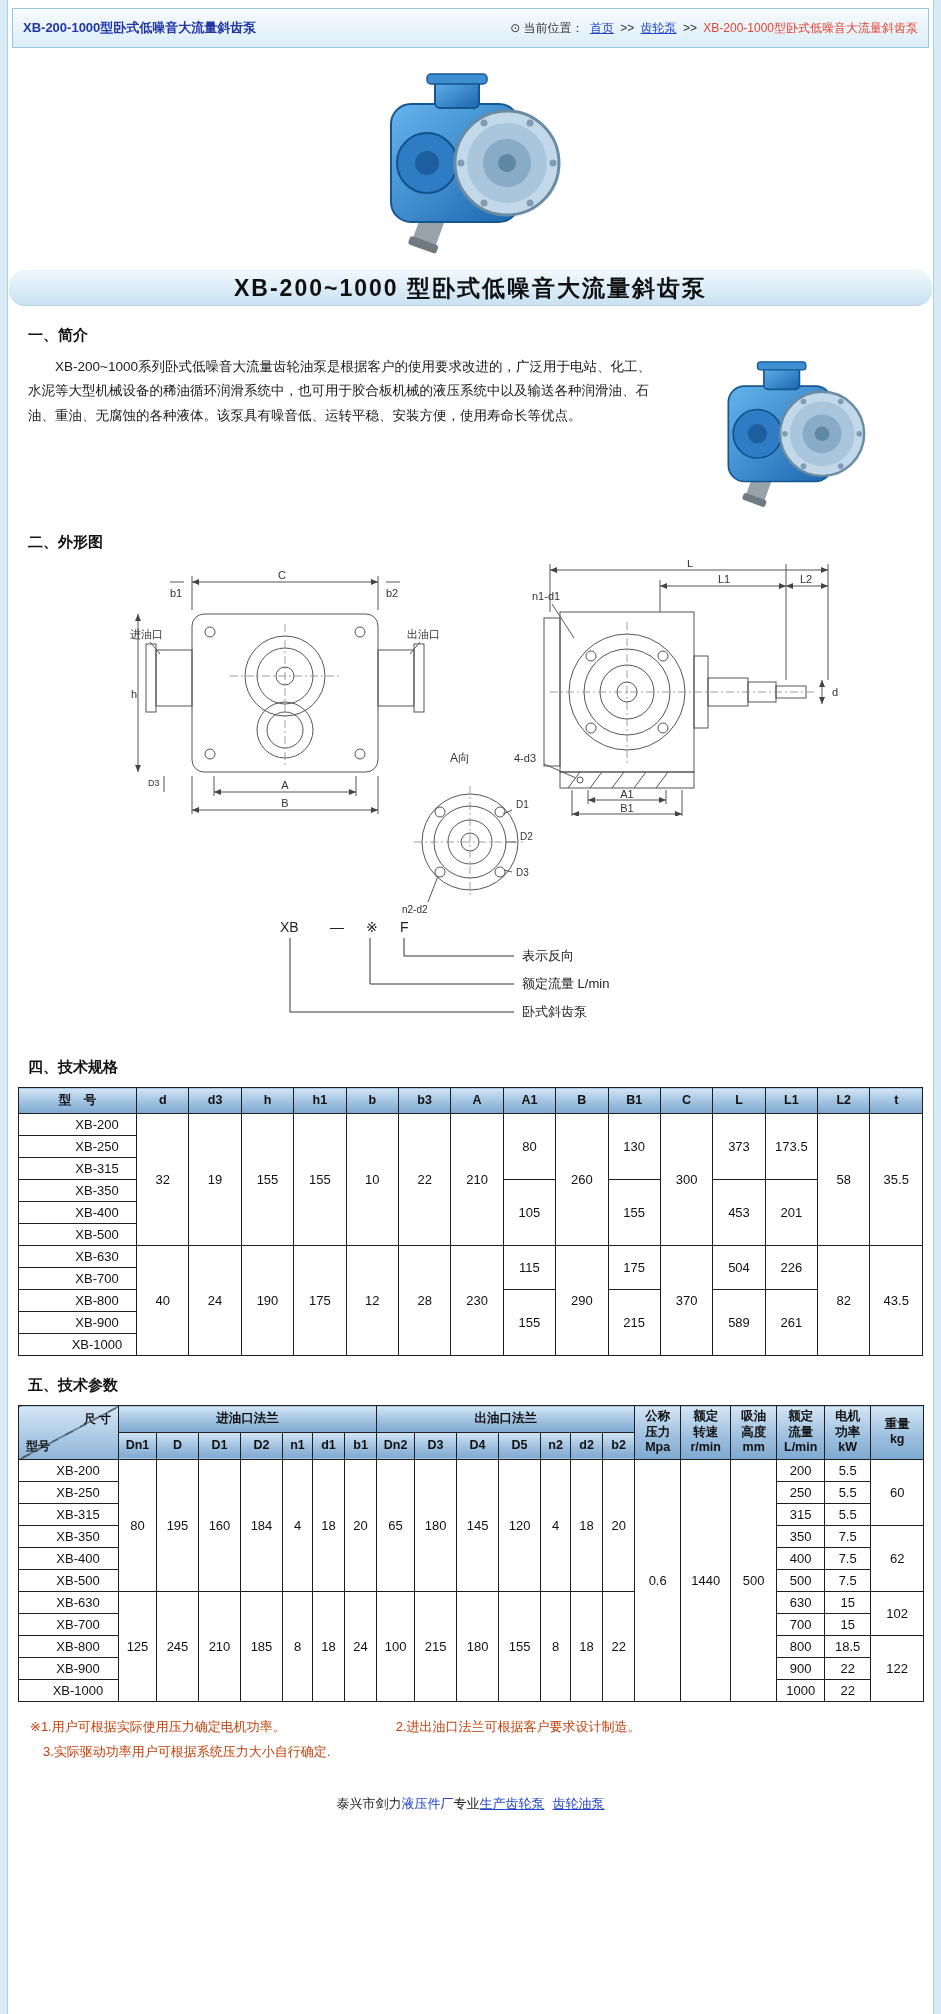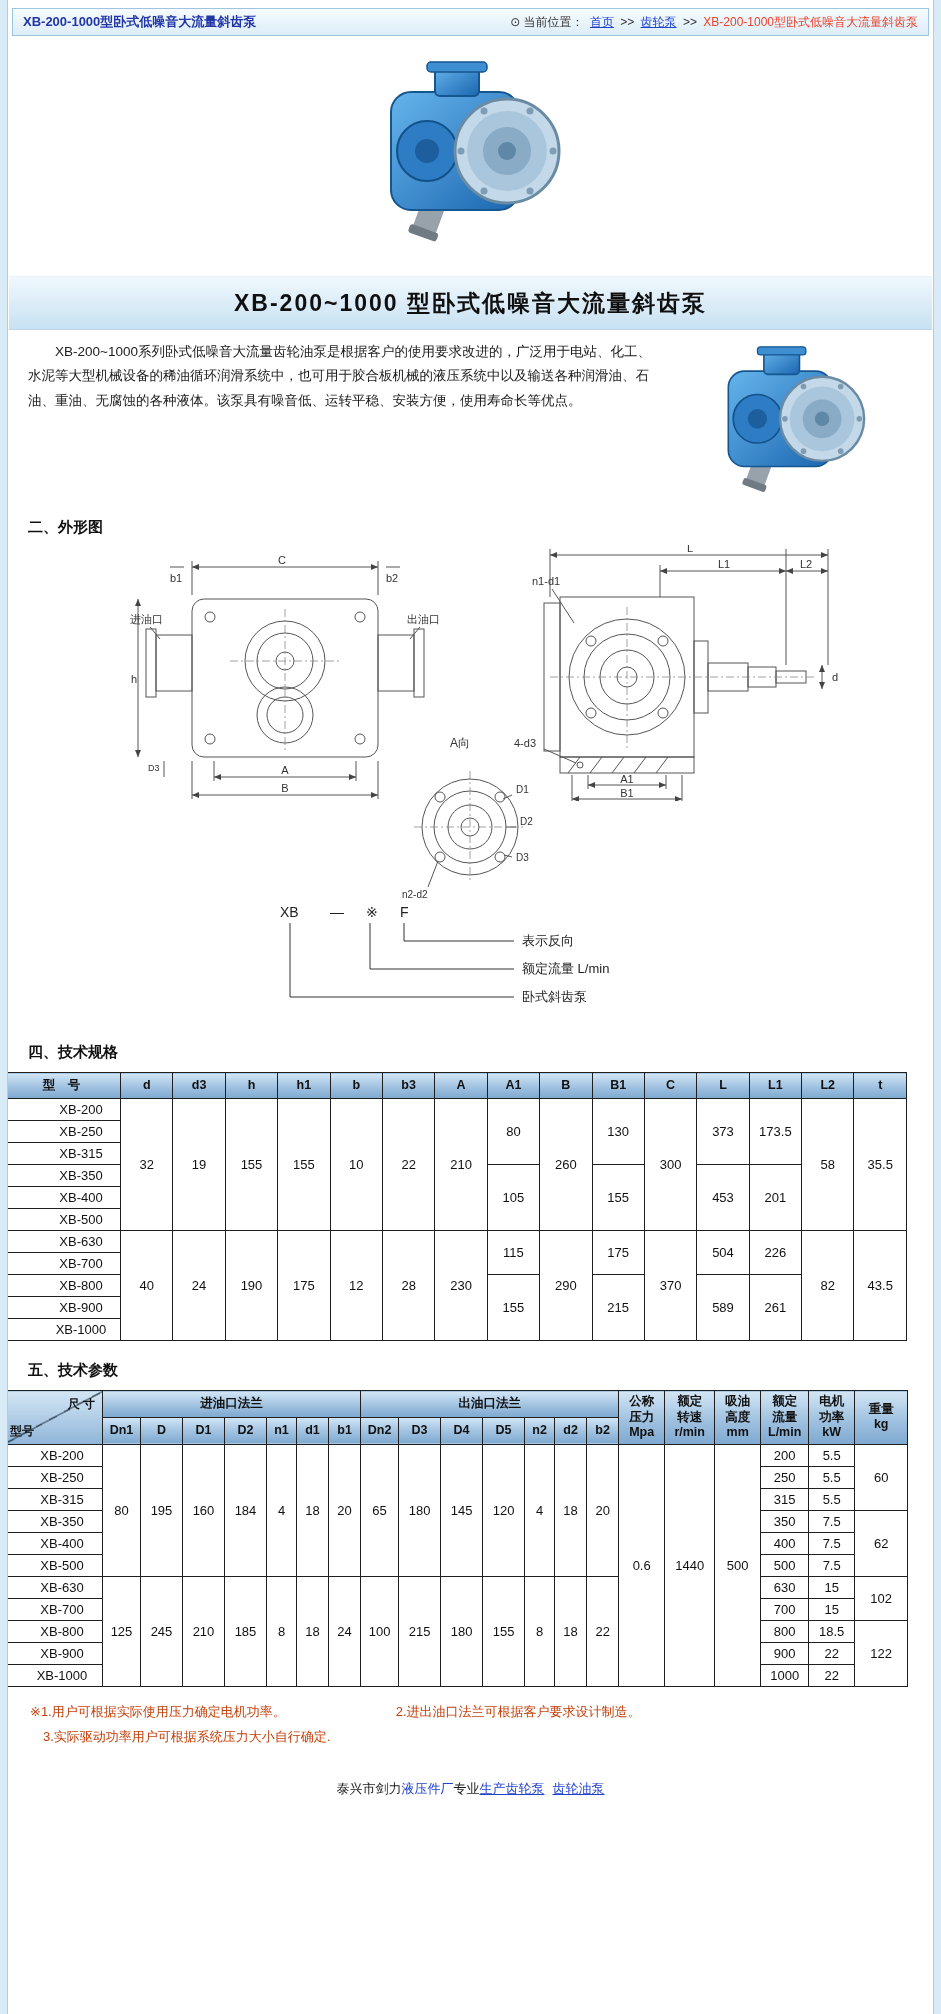--- a/index.html
+++ b/index.html
@@ -2,52 +2,52 @@
 <html><head>
 <meta charset="utf-8">
 <style>
   * { box-sizing: border-box; margin: 0; padding: 0; }
   body { background: #ffffff; font-family: "Liberation Sans", "DejaVu Sans", sans-serif; }
   .page { width: 941px; min-height: 2014px; margin: 0 auto; position: relative; background: #fff; overflow: hidden; }
   .frame { position: absolute; top: 0; bottom: 0; width: 8px; background: #d9ebf7; z-index: 5; }
   .frame-left { left: 0; border-right: 1px solid #aacfe6; }
   .frame-right { right: 0; border-left: 1px solid #aacfe6; }
 
-  .topbar { margin: 8px 12px 0; height: 28px; border: 1px solid #9cc5e0;
+  .topbar { margin: 8px 12px 0; height: 40px; border: 1px solid #9cc5e0;
             background: linear-gradient(#f6fbfe, #dcedf8); display: flex; align-items: center;
             justify-content: space-between; padding: 0 10px; }
   .topbar-title { font-size: 13px; font-weight: bold; color: #2236a6; }
   .breadcrumb { font-size: 12px; color: #333; white-space: nowrap; }
   .breadcrumb .bc-link { color: #2143cc; text-decoration: underline; cursor: pointer; margin: 0 3px; }
   .breadcrumb .bc-current { color: #e8432e; margin-left: 3px; }
 
   .hero { text-align: center; margin-top: 20px; height: 192px; }
 
-  .title-band { margin: 28px 9px 0; height: 54px;
+  .title-band { margin: 10px 9px 0; height: 36px;
                 background: linear-gradient(#f0f8fd, #c8e1f2);
                 border-top: 1px solid #e8f4fb; border-bottom: 1px solid #b9d8eb;
                 display: flex; align-items: center; justify-content: center;
-                font-size: 23px; font-weight: bold; color: #101010; letter-spacing: 2px; }
+                font-size: 23px; font-weight: bold; color: #101010; letter-spacing: 2px; border-radius: 16px; }
 
   .content { padding: 0 28px; }
   .section-heading { margin-top: 20px; font-size: 15px; font-weight: bold; color: #111; }
 
   .intro-wrap { margin-top: 10px; overflow: hidden; }
   .intro-img { float: right; margin: 2px 4px 4px 16px; }
   .intro-text { font-size: 13.5px; line-height: 1.8; color: #1a1a1a; text-indent: 2em; }
 
   .drawings { position: relative; height: 348px; margin-top: 6px; }
   .svg-front { position: absolute; left: 102px; top: 12px; }
   .svg-side  { position: absolute; left: 482px; top: 2px; }
   .svg-aview { position: absolute; left: 372px; top: 192px; }
   svg text { font-family: "Liberation Sans", "DejaVu Sans", sans-serif; }
 
   .model-diagram { margin: 10px 0 0 238px; }
 
-  .table-zone { margin: 10px 2px 0; }
+  .table-zone { margin: 10px 18px 0; }
   table.data-table { border-collapse: collapse; table-layout: fixed; width: 905px; }
   .data-table th, .data-table td { border: 1px solid #1f1f1f; text-align: center; font-size: 13px;
                                    color: #111; padding: 3px 1px; overflow: hidden; }
   .data-table td { height: 21px; background: #fff; }
   .data-table th { background: linear-gradient(180deg, #d3e6f5 0%, #9fc1e0 55%, #7ea9d0 100%);
                    font-weight: bold; white-space: pre-line; font-size: 12.5px; line-height: 1.25; height: 26px; }
   #spec-table .model-cell, #param-table .model-cell { text-align: center; }
   #spec-table .model-cell { padding-left: 40px; }
   #param-table .model-cell { padding-left: 20px; }
   th.diag-cell { position: relative; padding: 0;
@@ -118,20 +118,21 @@
         </g>
       </defs>
       <use href="#pump-shape"></use>
     </svg>
   </div>
 
   <div class="title-band">XB-200~1000 型卧式低噪音大流量斜齿泵</div>
 
   <div class="content">
 
+    <div class="section-heading">一、简介</div>
     <div class="intro-wrap">
       <svg class="intro-img" width="232" height="152" viewBox="0 0 200 188" preserveAspectRatio="xMidYMid meet">
         <use href="#pump-shape"></use>
       </svg>
       <p class="intro-text">XB-200~1000系列卧式低噪音大流量齿轮油泵是根据客户的使用要求改进的，广泛用于电站、化工、水泥等大型机械设备的稀油循环润滑系统中，也可用于胶合板机械的液压系统中以及输送各种润滑油、石油、重油、无腐蚀的各种液体。该泵具有噪音低、运转平稳、安装方便，使用寿命长等优点。</p>
     </div>
 
     <div class="section-heading">二、外形图</div>
     <div class="drawings">
 

